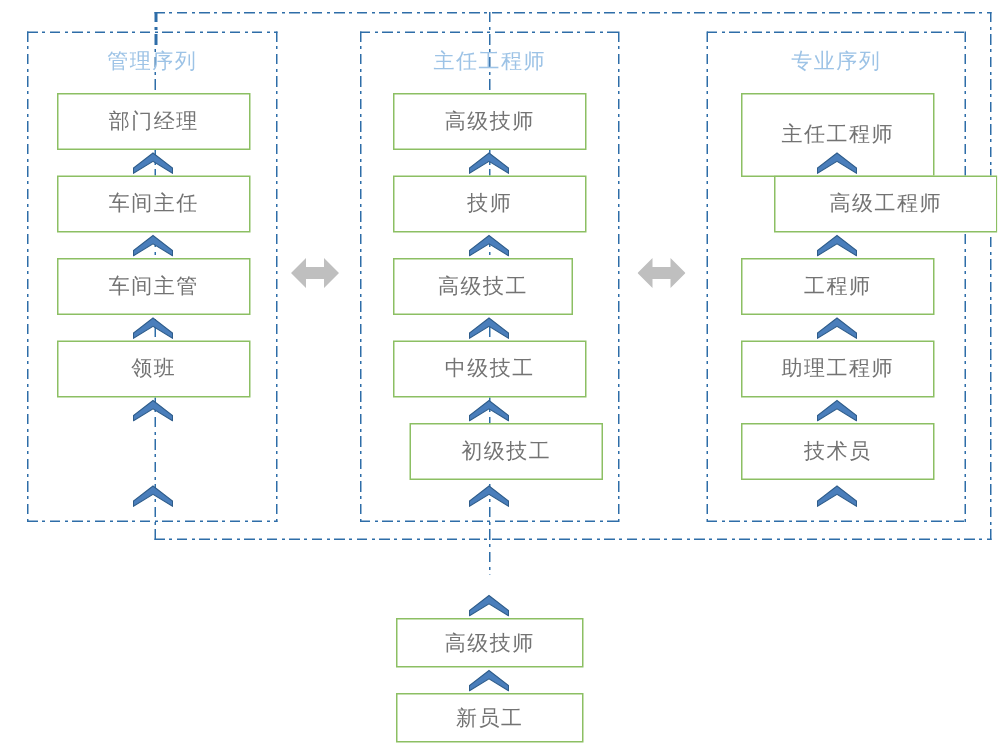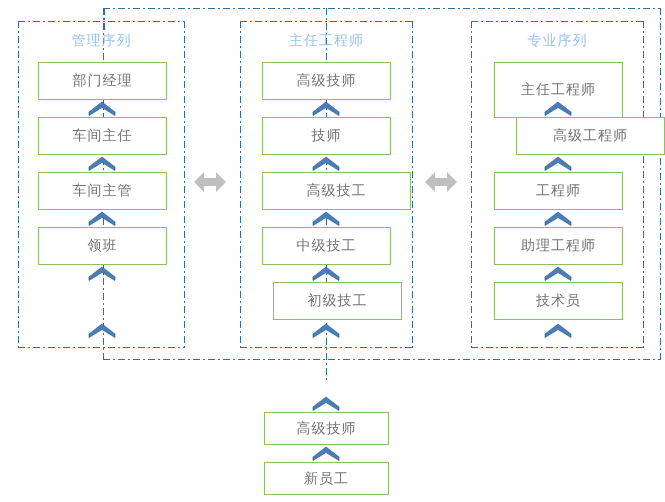--- a/index.html
+++ b/index.html
@@ -147,21 +147,21 @@
       </svg>
   </div>
 
   <div class="role-box" style="left:262px; top:117px; width:129px; height:38px;">技师</div>
   <div class="chev-up" style="left:312px; top:156px;">
     <svg viewBox="0 0 28 15">
         <path d="M14 1 L27 11 L27 14.5 L14 6.5 L1 14.5 L1 11 Z" fill="#4A7EBB" stroke="#2E5C8A" stroke-width="0.7"></path>
       </svg>
   </div>
 
-  <div class="role-box" style="left:262px; top:172px; width:149px; height:38px;">高级技工</div>
+  <div class="role-box" style="left:262px; top:172px; width:120px; height:38px;">高级技工</div>
   <div class="chev-up" style="left:312px; top:211px;">
     <svg viewBox="0 0 28 15">
         <path d="M14 1 L27 11 L27 14.5 L14 6.5 L1 14.5 L1 11 Z" fill="#4A7EBB" stroke="#2E5C8A" stroke-width="0.7"></path>
       </svg>
   </div>
 
   <div class="role-box" style="left:262px; top:227px; width:129px; height:38px;">中级技工</div>
   <div class="chev-up" style="left:312px; top:266px;">
     <svg viewBox="0 0 28 15">
         <path d="M14 1 L27 11 L27 14.5 L14 6.5 L1 14.5 L1 11 Z" fill="#4A7EBB" stroke="#2E5C8A" stroke-width="0.7"></path>

